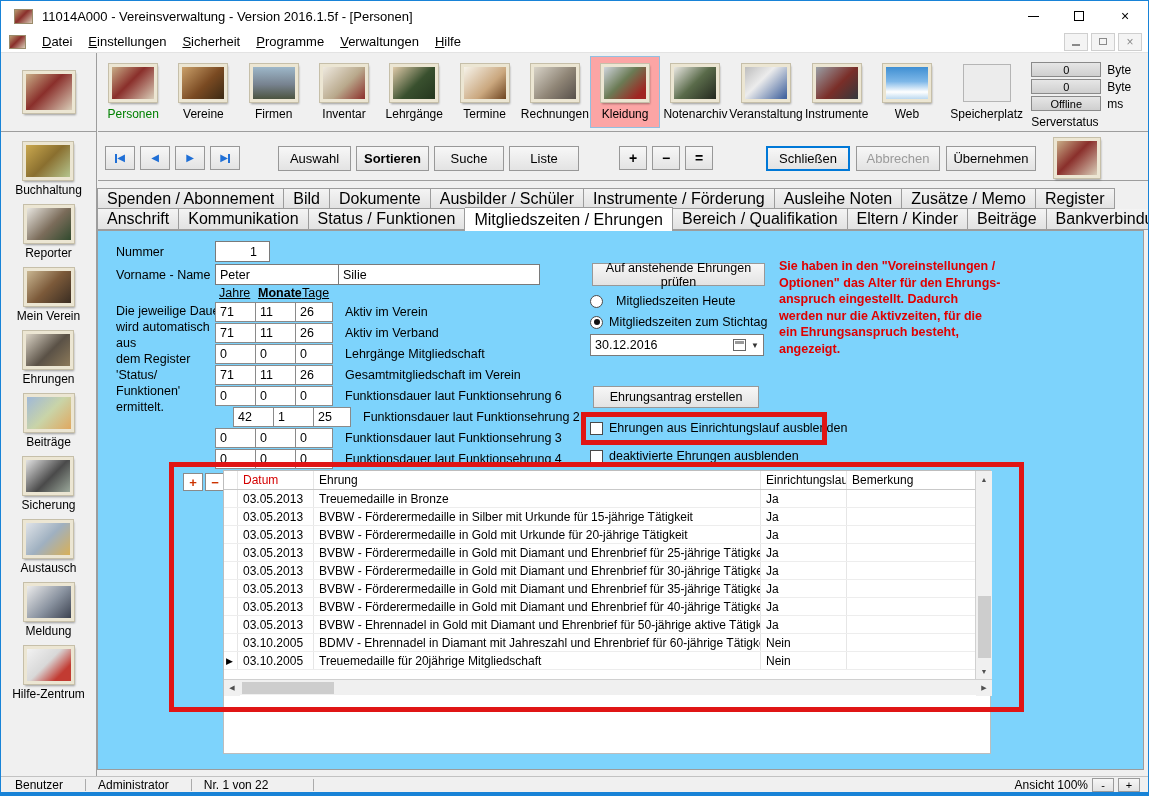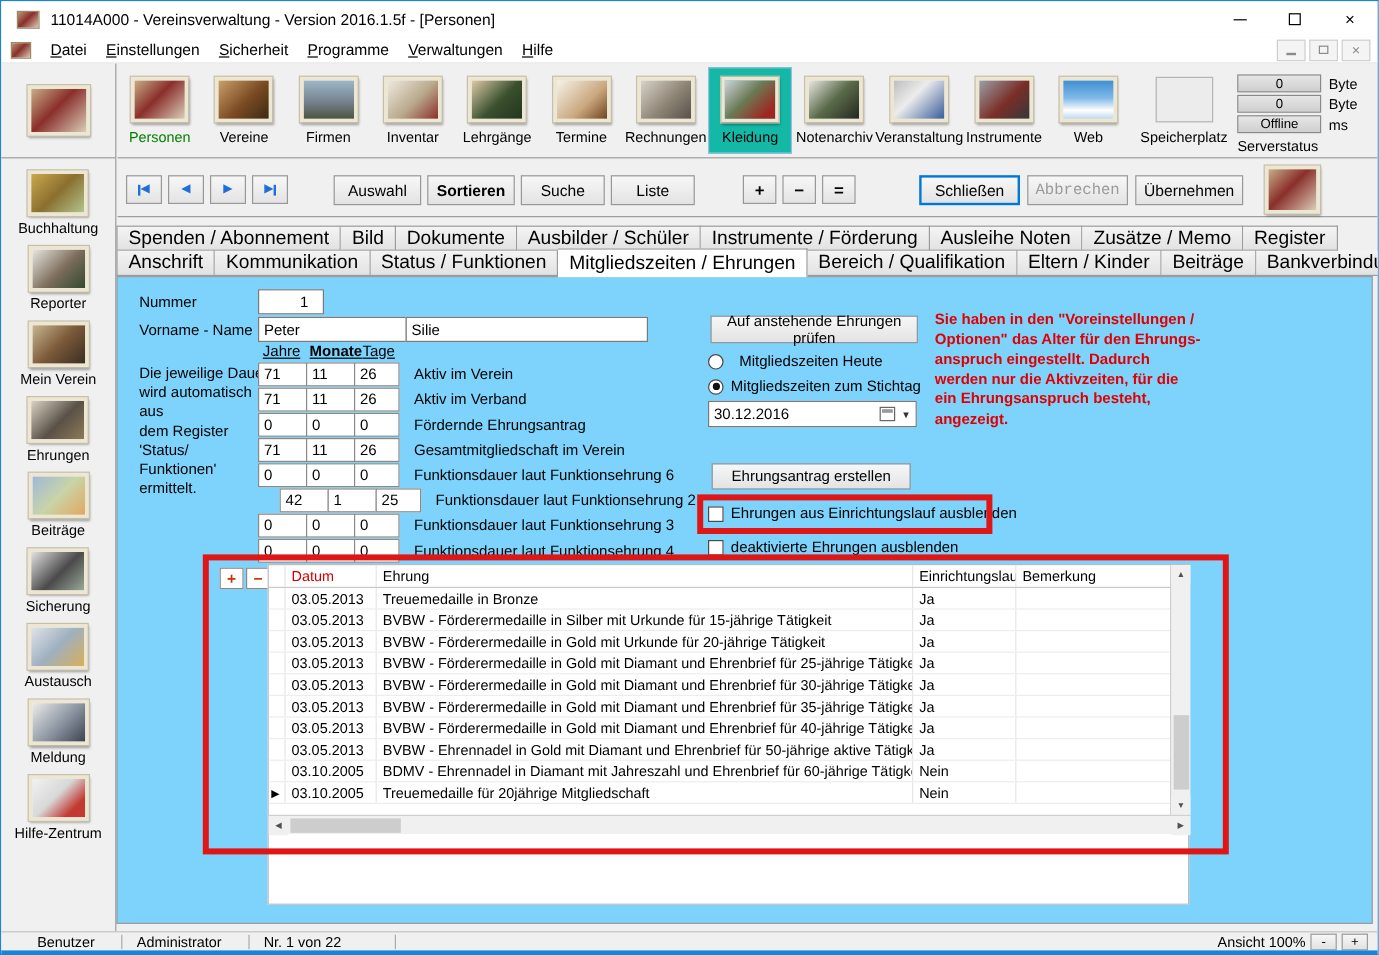--- a/index.html
+++ b/index.html
@@ -75,40 +75,40 @@
   .ph-meldung    { background:linear-gradient(135deg,#ececec,#8a93a0 55%,#3c4250); }
   .ph-hilfe      { background:linear-gradient(135deg,#f2f2f2,#d8d8d8 45%,#c23b32 78%); }
 
   
   .toolbar { position:absolute; left:97px; top:3px; right:0; height:76px; border-bottom:1px solid #9d9d9d;
              display:flex; align-items:flex-start; }
   .tb-item { width:71px; display:flex; flex-direction:column; align-items:center; padding-top:8px; }
   .tb-item .ph { width:48px; height:38px; }
   .tb-label { font-size:12px; margin-top:5px; white-space:nowrap; }
   .tb-label.green { color:#008000; }
-  .tb-item.selected { background:#14b8a6; border:1px solid #92bfe0; height:72px; padding-top:7px; }
+  .tb-item.selected { background:#fca5a5; border:1px solid #92bfe0; height:72px; padding-top:7px; }
   .tb-server { width:118px; padding-top:6px; display:flex; flex-direction:column; font-size:12px; }
   .srv-row { display:flex; align-items:center; margin-bottom:2px; }
   .srv-field { width:70px; height:15px; background:linear-gradient(#e6e6e6,#cfcfcf); border:1px solid #8a8a8a;
                display:flex; align-items:center; justify-content:center; font-size:11px; }
   .srv-unit { margin-left:6px; font-size:12px; }
   .srv-label { margin-top:2px; }
 
   
   .navrow { position:absolute; left:97px; top:83px; right:0; height:45px; border-bottom:1px solid #9d9d9d;
             display:flex; align-items:center; }
   .btn { height:25px; background:linear-gradient(#f7f7f7,#e3e3e3); border:1px solid #989898;
          display:inline-flex; align-items:center; justify-content:center; font-size:13px; padding:0 12px; }
   .nav-btn { width:30px; height:24px; margin-right:5px; padding:0; color:#1f6fd6; font-size:9px; }
   .nav-btn .vbar { width:2px; height:9px; background:#1f6fd6; }
   .nav-btn .tri { font-size:10px; line-height:1; }
   .sq-btn { width:28px; height:24px; padding:0; font-weight:bold; font-size:14px; margin-right:5px; }
   .btn.bold { font-weight:bold; }
   .btn.focus { border:2px solid #0078d7; }
-  .btn.disabled { color:#9a9a9a;font-family:Liberation Mono, monospace; }
+  .btn.disabled { color:#9a9a9a; }
   .nav-photo { width:46px; height:40px; margin-left:18px; }
 
   
   .tabs { position:absolute; left:96px; top:135px; width:925px; }
   .tabrow { display:flex; height:21px; }
   .tab { flex:1 1 auto; background:linear-gradient(#f4f4f4,#e2e2e2); border:1px solid #9c9c9c;
          border-left:none; display:flex; align-items:center; justify-content:center;
          font-size:16px; white-space:nowrap; padding:0 9px; }
   .tab:first-child { border-left:1px solid #9c9c9c; }
   .tabrow2 .tab { border-top:none; }
@@ -412,21 +412,21 @@
       <div class="dur-row" style="left:117px;top:92px;">
         <span class="dur-cell">71</span>
           <span class="dur-cell">11</span>
           <span class="dur-cell c3">26</span>
         <span class="dur-label">Aktiv im Verband</span>
       </div>
       <div class="dur-row" style="left:117px;top:113px;">
         <span class="dur-cell">0</span>
           <span class="dur-cell">0</span>
           <span class="dur-cell c3">0</span>
-        <span class="dur-label">Fördernde Ehrungsantrag</span>
+        <span class="dur-label">Lehrgänge Mitgliedschaft</span>
       </div>
       <div class="dur-row" style="left:117px;top:134px;">
         <span class="dur-cell">71</span>
           <span class="dur-cell">11</span>
           <span class="dur-cell c3">26</span>
         <span class="dur-label">Gesamtmitgliedschaft im Verein</span>
       </div>
       <div class="dur-row" style="left:117px;top:155px;">
         <span class="dur-cell">0</span>
           <span class="dur-cell">0</span>
@@ -577,21 +577,21 @@
           <span class="scr-btn" style="margin-left:auto;">▶</span>
         </div>
       </div>
 
       <div class="anno" style="left:483px;top:181px;width:246px;height:33px;"></div>
       <div class="anno" style="left:71px;top:231px;width:855px;height:250px;"></div>
     </div>
   </div>
 
   <div class="statusbar">
-    <span style="margin-left:30px;">Benutzer</span>
+    <span style="margin-left:14px;">Benutzer</span>
     <span class="sep" style="margin-left:22px;"></span>
     <span style="margin-left:12px;">Administrator</span>
     <span class="sep" style="margin-left:22px;"></span>
     <span style="margin-left:12px;">Nr. 1 von 22</span>
     <span class="sep" style="margin-left:45px;"></span>
     <span style="margin-left:auto;">Ansicht 100%</span>
     <span class="zoom-btn">-</span>
     <span class="zoom-btn" style="margin-right:8px;">+</span>
   </div>
   <div class="win-bottom"></div>

